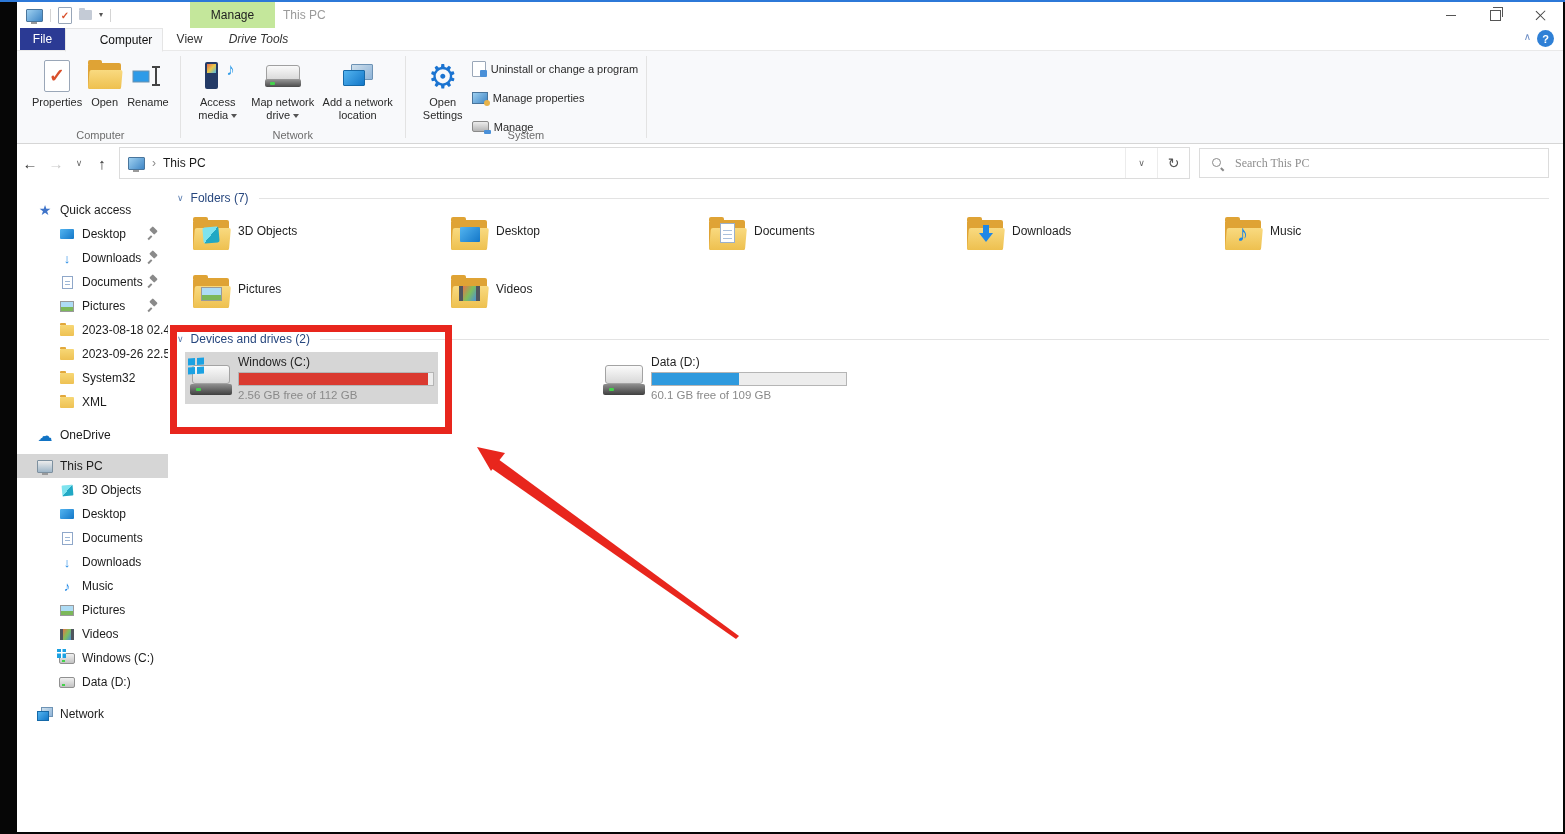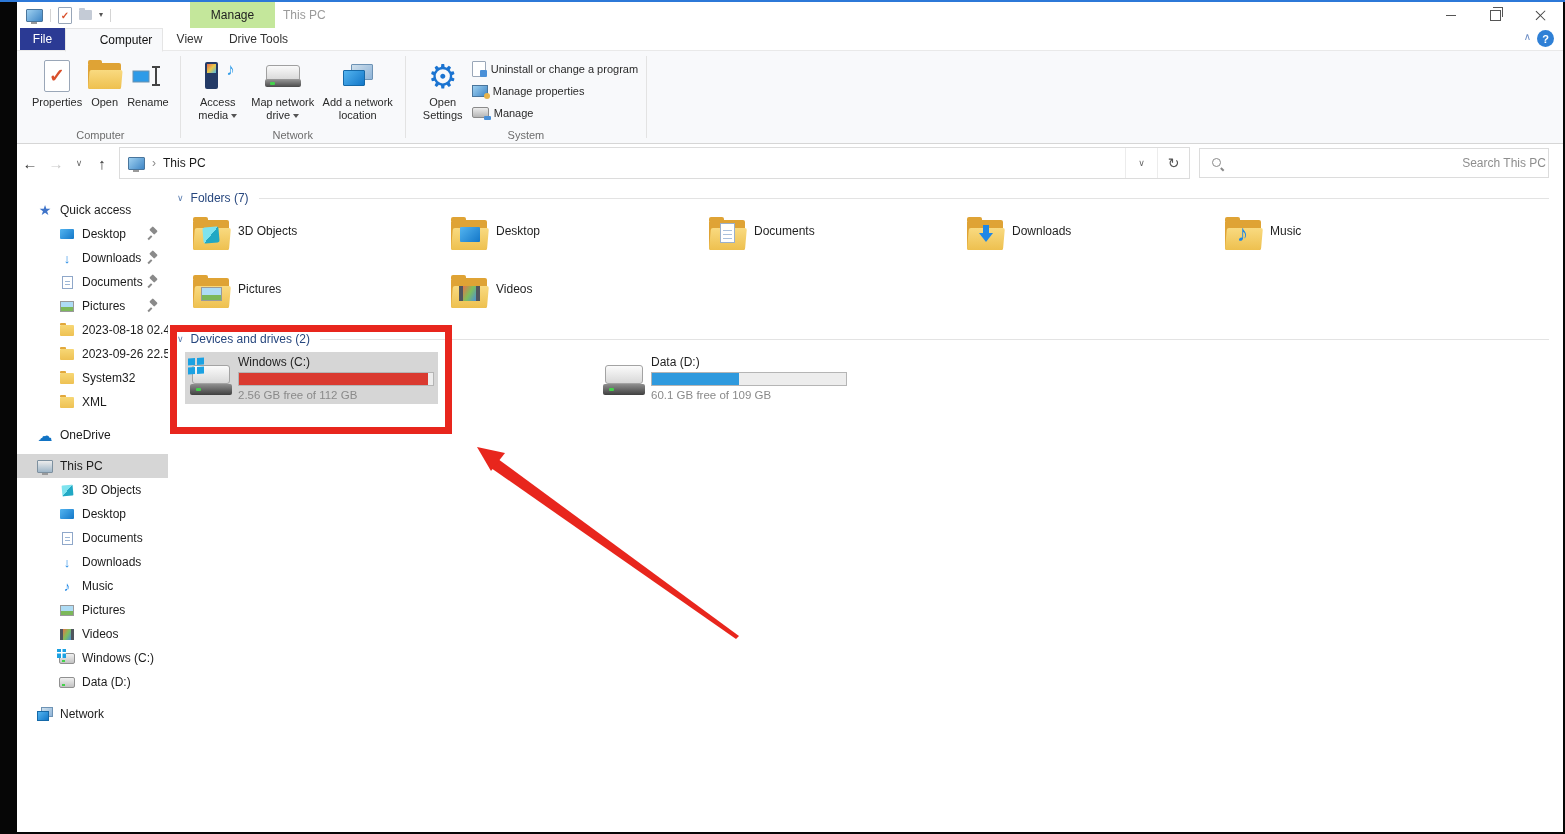--- a/index.html
+++ b/index.html
@@ -34,21 +34,21 @@
   .ic-close::before{transform:rotate(45deg);}
   .ic-close::after{transform:rotate(-45deg);}
 
   
   .tabrow{height:22px;display:flex;padding-left:3px;position:relative;flex:none;background:#fff;border-bottom:1px solid #e9e9e9;}
   .tab{height:22px;display:flex;align-items:center;justify-content:center;font-size:12px;color:#333;}
   .tab-file{width:45px;background:var(--file-tab-blue,#2b3a94);color:#fff;}
   .tab-computer{width:72px;}
   .tab.active{background:#f8f9fb;border:1px solid #e5e5e5;border-bottom:1px solid #f8f9fb;margin-bottom:-1px;color:#111;padding-left:24px;}
   .tab-view{width:53px;}
-  .tab-drivetools{width:85px;}
+  .tab-drivetools{width:85px;font-style:italic;}
   .ribbon-collapse{position:absolute;right:32px;top:3px;font-size:10px;color:#6b8cc4;}
   .help-btn{position:absolute;right:9px;top:2px;width:17px;height:17px;border-radius:50%;background:#2f80d6;color:#fff;
             font-weight:bold;font-size:11px;display:flex;align-items:center;justify-content:center;}
 
   
   .ribbon{height:92px;background:#f8f9fb;border-bottom:1px solid #d6d6d6;display:flex;padding-left:4px;flex:none;}
   .rgroup{position:relative;display:flex;padding:5px 8px 16px 8px;align-items:flex-start;}
   .glabel{position:absolute;bottom:2px;left:0;right:0;text-align:center;color:#6d6d6d;font-size:11px;}
   .rsep{width:1px;background:#e3e3e3;margin:5px 0;}
   .bb{display:flex;flex-direction:column;align-items:center;padding:2px 3px;font-size:11px;color:#2a2a2a;text-align:center;line-height:1.2;}
@@ -65,21 +65,21 @@
   .ic-media::after{content:"";position:absolute;left:4px;top:4px;width:9px;height:9px;background:linear-gradient(135deg,#e86a4a,#e8c84a,#4ab8e8);}
   .ic-media .mnote{position:absolute;right:-2px;top:0;font-size:17px;color:#2e9be8;}
   .ic-bigdrive{position:relative;width:36px;height:22px;}
   .bd-top{position:absolute;left:1px;top:0;right:1px;height:15px;background:linear-gradient(#fafafa,#d5d5d5);border:1px solid #a0a0a0;border-radius:3px;}
   .bd-front{position:absolute;left:0;bottom:0;width:100%;height:8px;background:linear-gradient(#9a9a9a,#4a4a4a);border-radius:2px;}
   .bd-led{position:absolute;left:5px;bottom:2px;width:5px;height:3px;background:#43d14b;border-radius:1px;z-index:2;}
   .ic-2mon{position:relative;width:34px;height:26px;}
   .ic-2mon::before{content:"";position:absolute;right:2px;top:1px;width:20px;height:14px;background:linear-gradient(135deg,#cfe0ec,#8fb4d8);border:1px solid #6d93b5;border-radius:1px;}
   .ic-2mon::after{content:"";position:absolute;left:2px;top:7px;width:20px;height:14px;background:linear-gradient(135deg,#53b4f0,#1377c8);border:1px solid #1569a8;border-radius:1px;}
   .gear-big{font-size:33px;line-height:1;color:#1b74d1;}
-  .sys-items{display:flex;flex-direction:column;justify-content:flex-start;gap:3px;padding-top:3px;}
+  .sys-items{display:flex;flex-direction:column;justify-content:flex-start;gap:10px;padding-top:3px;}
   .srow{display:flex;align-items:center;gap:5px;height:19px;font-size:11px;color:#2a2a2a;white-space:nowrap;}
   .ic-uninst{width:12px;height:14px;background:#fff;border:1px solid #9aa7b8;border-radius:1px;position:relative;}
   .ic-uninst::after{content:"";position:absolute;right:-2px;bottom:-1px;width:7px;height:7px;background:#4a90d8;border-radius:1px;}
   .ic-sysprops{width:14px;height:10px;background:linear-gradient(135deg,#9ed0f0,#3f86c6);border:1px solid #49759c;position:relative;}
   .ic-sysprops::after{content:"";position:absolute;right:-3px;bottom:-3px;width:6px;height:6px;background:#e8b34a;border-radius:50%;}
   .ic-manage{width:15px;height:9px;background:linear-gradient(#ececec,#b5b5b5);border:1px solid #8a8a8a;border-radius:2px;position:relative;}
   .ic-manage::after{content:"";position:absolute;right:-3px;bottom:-3px;width:7px;height:4px;background:#4a90d8;border-radius:1px;}
   .dd-caret{display:inline-block;width:0;height:0;border-left:3.5px solid transparent;border-right:3.5px solid transparent;border-top:4px solid #555;margin-left:3px;vertical-align:middle;}
 
   
@@ -90,21 +90,21 @@
   .addrbox{height:30px;flex:1;border:1px solid #dcdcdc;background:#fff;display:flex;align-items:center;margin-left:4px;}
   .addr-crumb{display:flex;align-items:center;gap:7px;padding-left:8px;flex:1;}
   .crumb-sep{color:#8a8a8a;font-size:12px;}
   .addr-seg{width:32px;height:100%;border-left:1px solid #ececec;display:flex;align-items:center;justify-content:center;color:#555;box-sizing:border-box;}
   .addr-seg.refresh{font-size:14px;}
   .addr-seg.small{font-size:9px;color:#666;}
   .searchbox{width:350px;height:30px;border:1px solid #dcdcdc;background:#fff;margin-left:9px;display:flex;align-items:center;padding-left:11px;gap:9px;flex:none;box-sizing:border-box;}
   .mag{width:13px;height:13px;position:relative;flex:none;}
   .mag::before{content:"";position:absolute;left:1px;top:1px;width:7px;height:7px;border:1.5px solid #8a8a8a;border-radius:50%;}
   .mag::after{content:"";position:absolute;left:10px;top:10px;width:4px;height:1.5px;background:#8a8a8a;transform:rotate(45deg);transform-origin:left center;}
-  .searchbox input{border:none;outline:none;flex:1;font-family:Liberation Sans, sans-serif;font-size:12px;color:#333;background:transparent;text-align:right;}
+  .searchbox input{border:none;outline:none;flex:1;font-family:Liberation Serif, serif;font-size:12px;color:#333;background:transparent;}
   .searchbox input::placeholder{color:#8e8e8e;}
 
   
   .content{flex:1;display:flex;min-height:0;}
   .sidebar{width:151px;flex:none;padding-top:16px;overflow:hidden;}
   .sitem{height:24px;display:flex;align-items:center;position:relative;padding-left:20px;white-space:nowrap;cursor:default;}
   .sitem.l1{padding-left:42px;}
   .sitem.gap9{margin-top:9px;}
   .sitem.gap7{margin-top:7px;}
   .sitem.gap8{margin-top:8px;}

